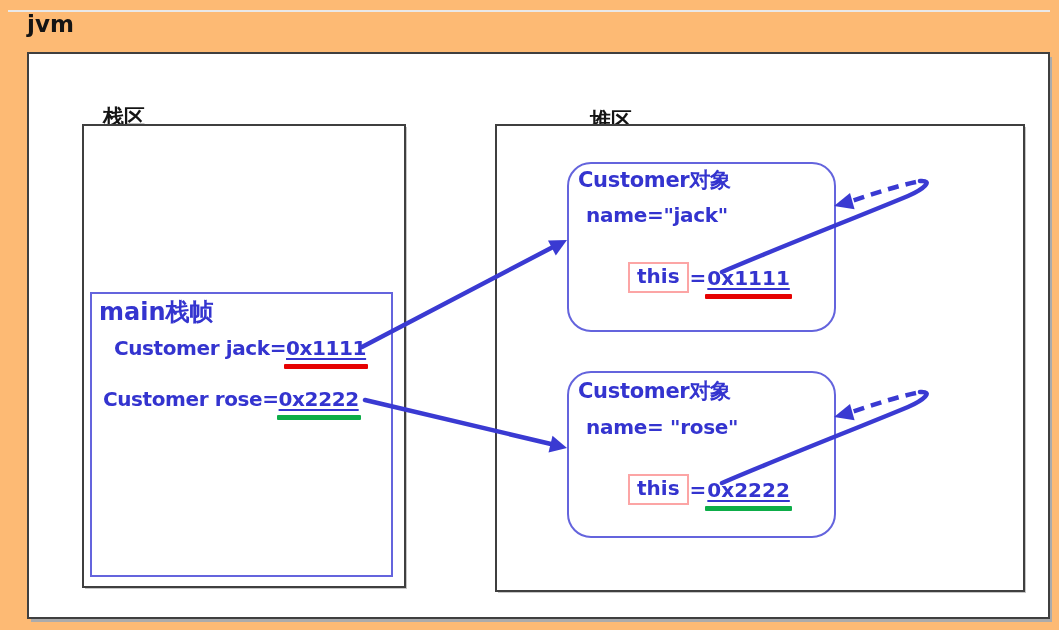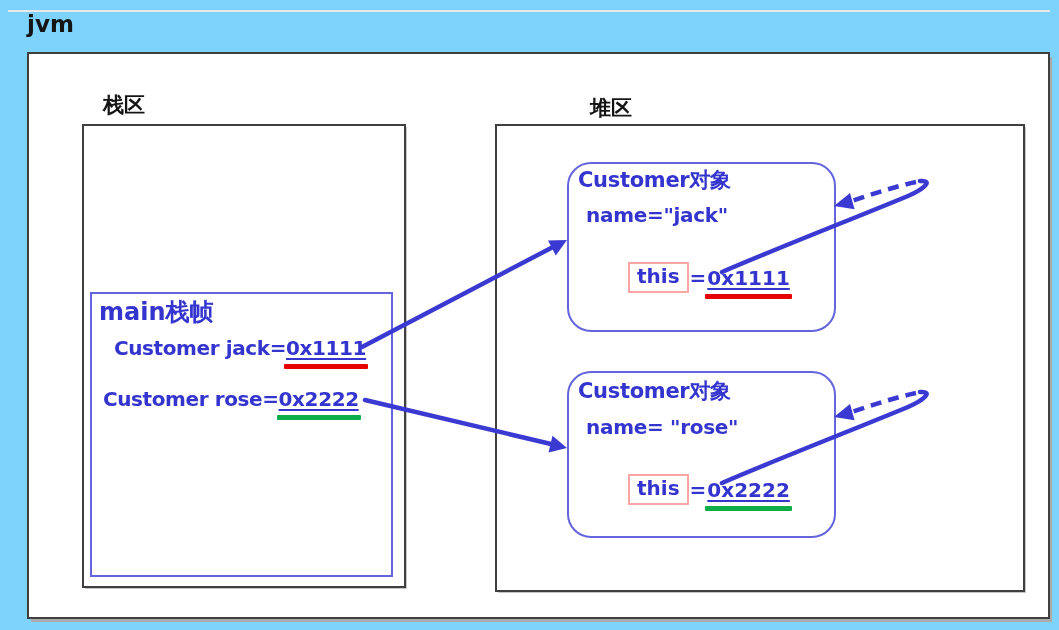--- a/index.html
+++ b/index.html
@@ -1,30 +1,30 @@
 <!DOCTYPE html>
 <html><head>
 <meta charset="utf-8">
 <style>
   html,body{margin:0;padding:0;background:#ffffff;}
   .page{
-    position:relative;width:1059px;height:630px;background:#7dd3fc;overflow:hidden;
+    position:relative;width:1059px;height:630px;background:#fdba74;overflow:hidden;
     font-family:"DejaVu Sans","Liberation Sans",sans-serif;
   }
   .top-rule{position:absolute;left:8px;top:10px;width:1042px;height:2px;background:#e9e9e9;}
   .jvm-title{position:absolute;left:27px;top:11px;font-size:23px;font-weight:bold;color:#141414;}
   .outer-box{
     position:absolute;left:27px;top:52px;width:1019px;height:563px;
     border:2px solid var(--boxline);box-shadow:3px 4px 0 -1px #ababab;background:#fff;
   }
   .annotation{
     position:absolute;left:408px;top:63px;width:640px;
     font-size:17px;font-weight:bold;color:var(--anno);letter-spacing:.2px;
   }
-  .area-label{position:absolute;font-size:21px;font-weight:bold;color:#141414;}
+  .area-label{position:absolute;font-size:21px;font-weight:bold;color:#141414;margin-top:12px;}
   .stack-label{left:103px;top:91px;}
   .heap-label{left:590px;top:94px;}
   .stack-box{
     position:absolute;left:82px;top:124px;width:320px;height:460px;
     border:2px solid var(--boxline);box-shadow:2px 2px 0 -1px #c6c6c6;background:#fff;
   }
   .heap-box{
     position:absolute;left:495px;top:124px;width:526px;height:464px;
     border:2px solid var(--boxline);box-shadow:2px 2px 0 -1px #c6c6c6;background:#fff;
   }

